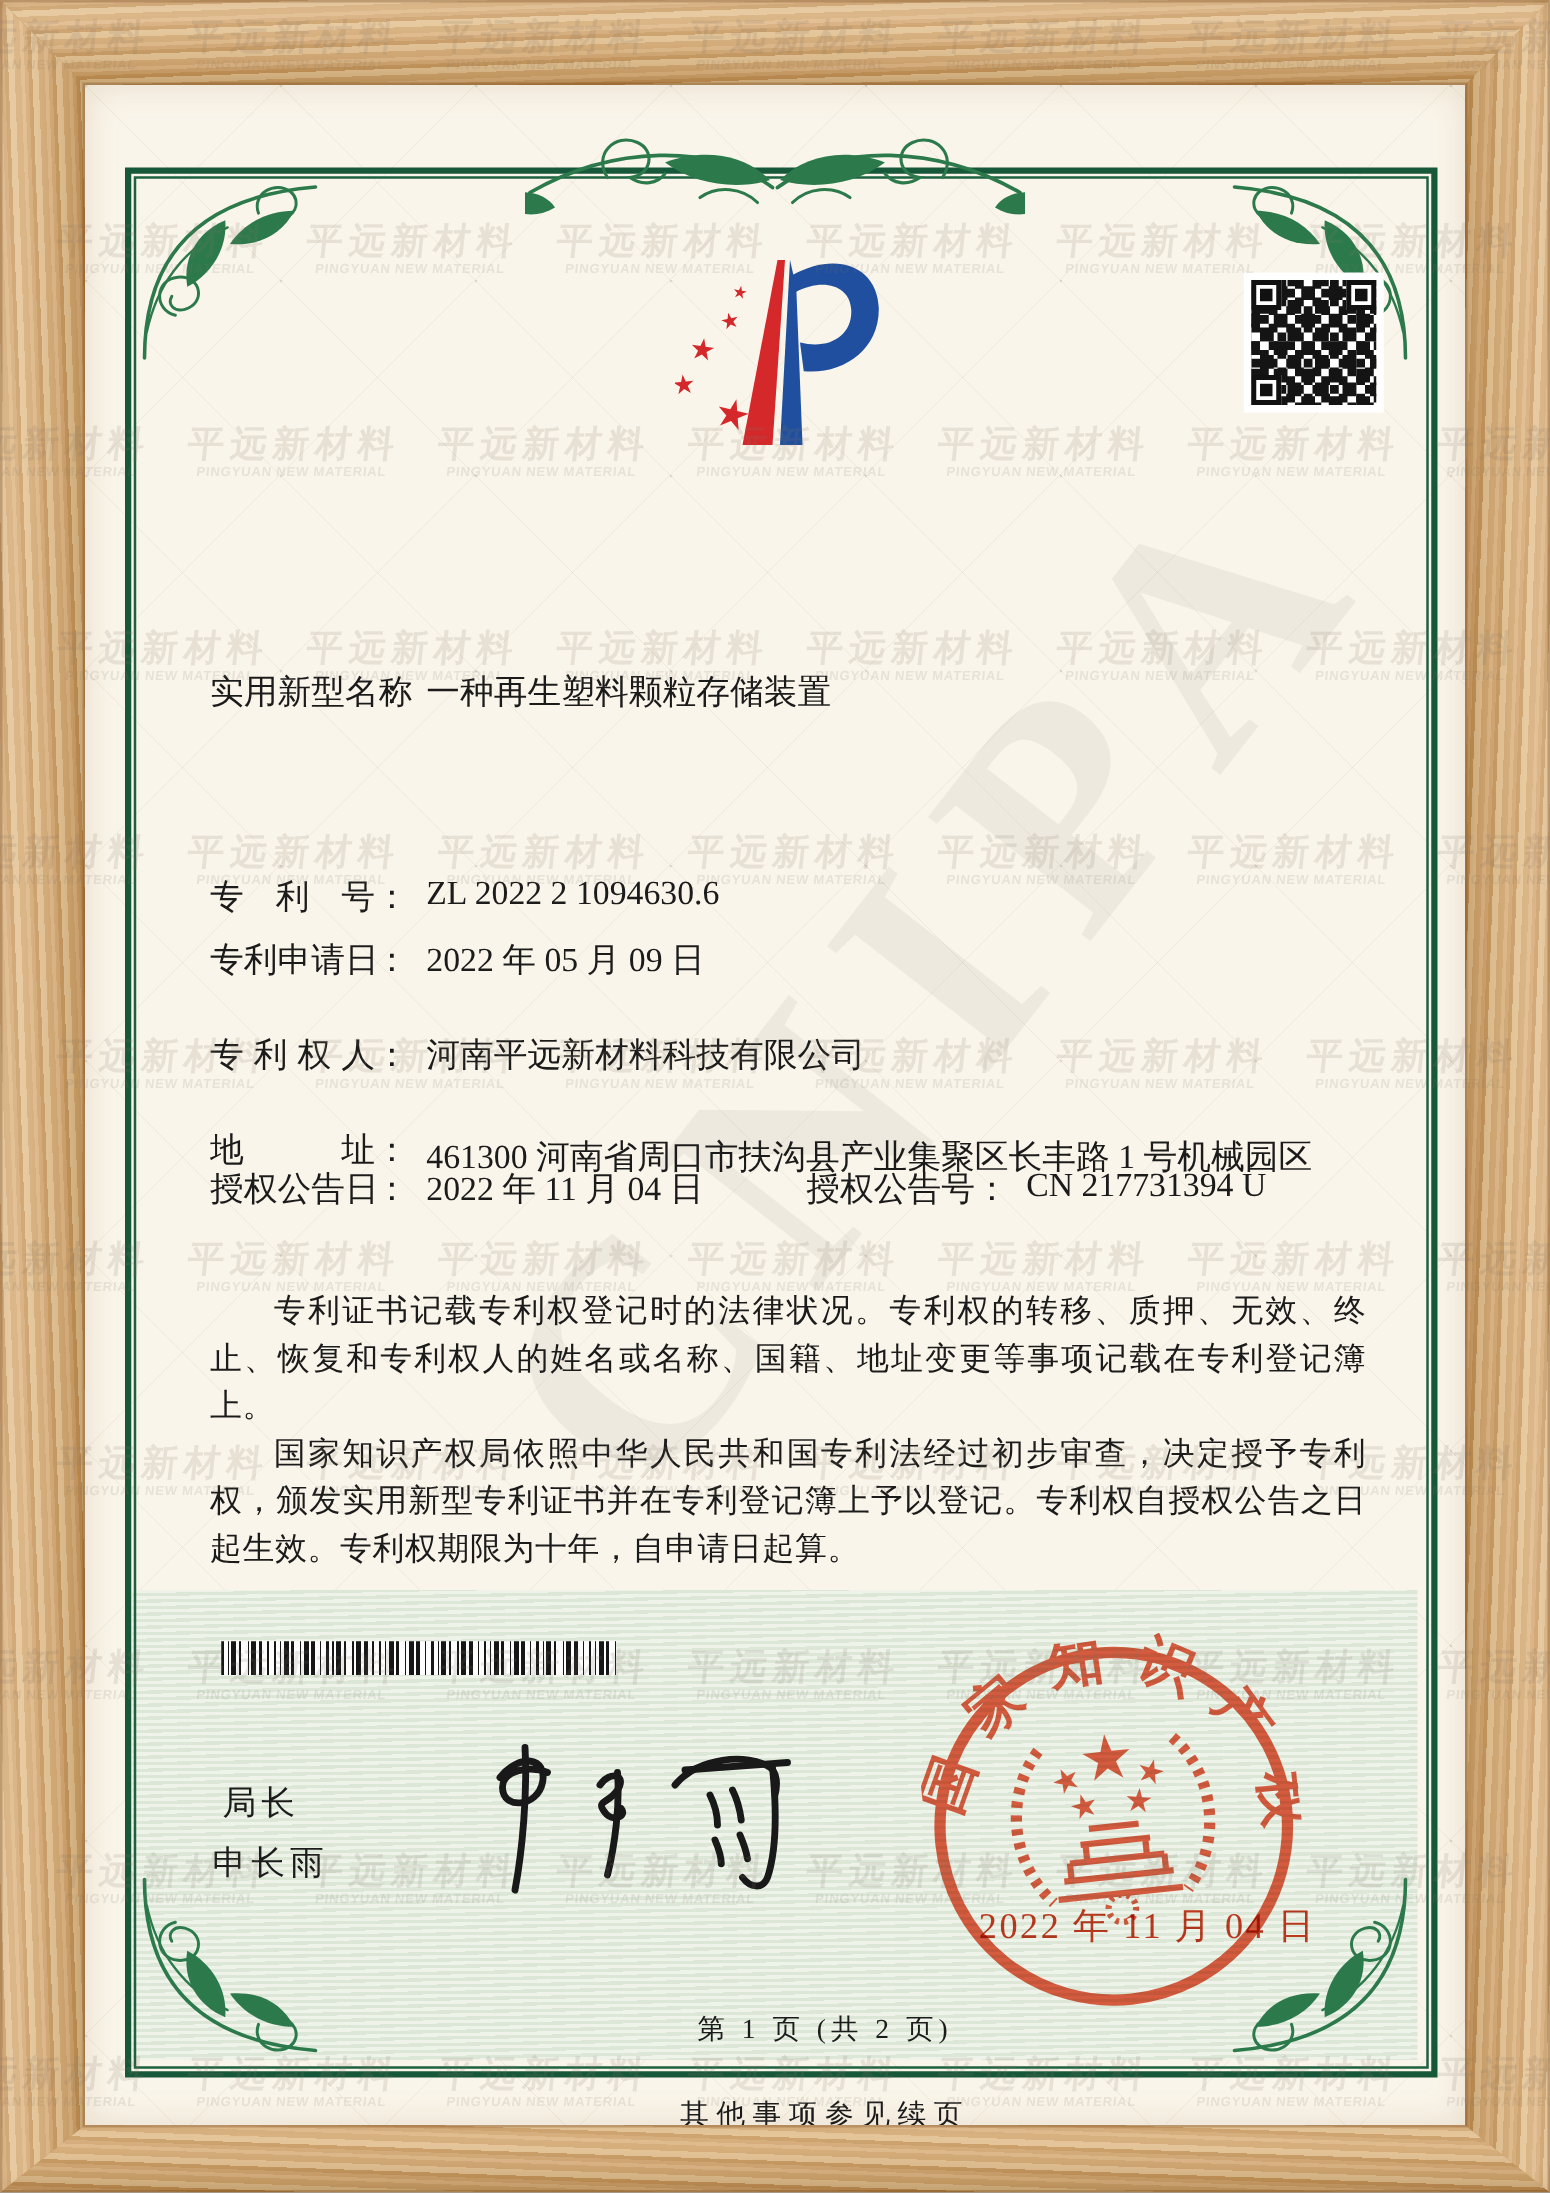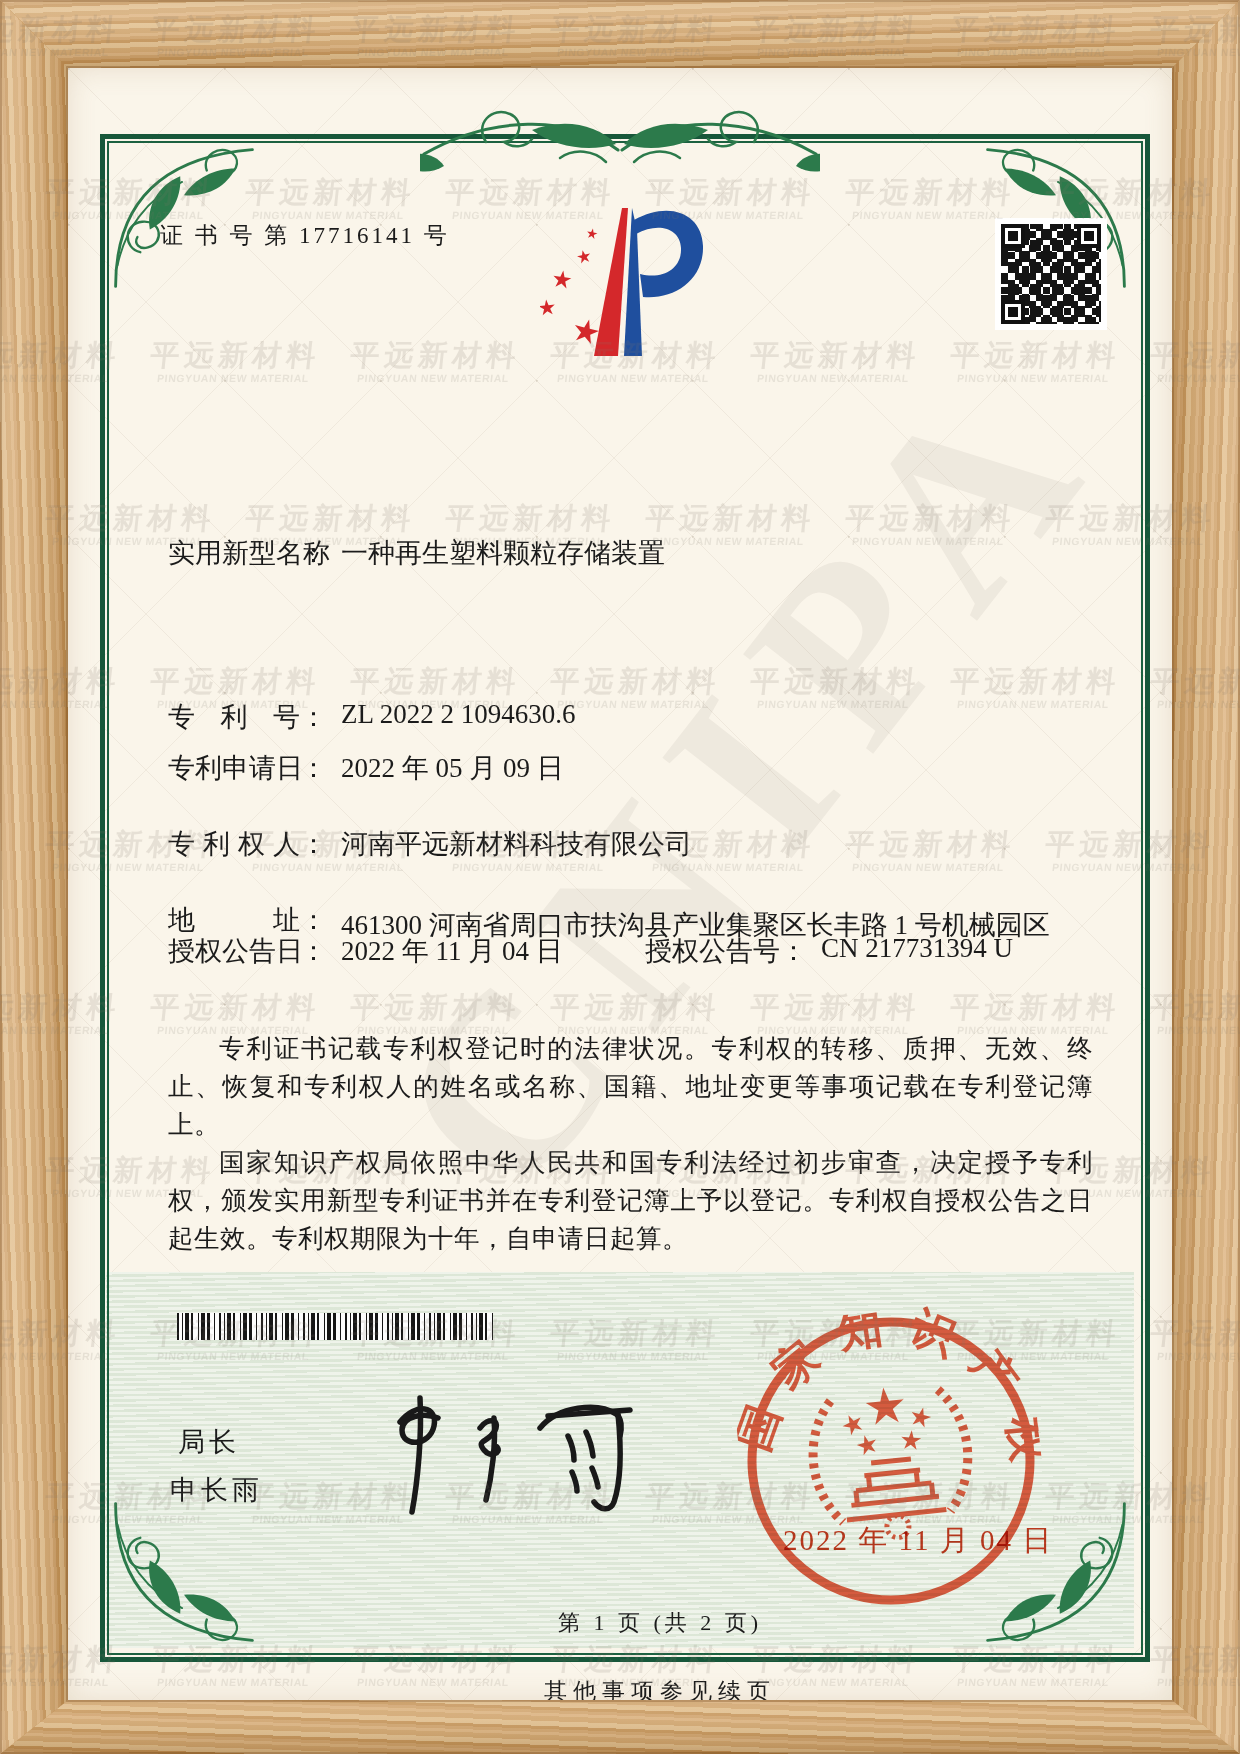--- a/index.html
+++ b/index.html
@@ -147,21 +147,20 @@
       </svg>
     <svg class="orn corner c-bl" viewBox="0 0 160 160">
         <use href="#corner-fl"></use>
       </svg>
     <svg class="orn corner c-br" viewBox="0 0 160 160">
         <use href="#corner-fl"></use>
       </svg>
 
     <div class="wm-big">CNIPA</div>
 
-    <div class="abs certno">证 书 号 第 17716141 号</div>
 
     <svg class="abs logo" viewBox="0 0 170 158">
       <polygon points="82,8 88,8 78,156 54,156" fill="#d4282b"></polygon>
       <polygon points="92,8 97,30 102,156 84,156" fill="#1f4f9e"></polygon>
       <path d="M94,20 C130,0 162,14 163,46 C164,80 134,100 103,97 L100,74 C124,80 142,68 141,48 C140,28 118,22 96,34 Z" fill="#1f4f9e"></path>
       <use href="#star5" transform="translate(52,34) scale(.55) rotate(10)" fill="#d4282b"></use>
       <use href="#star5" transform="translate(44,57) scale(.7) rotate(-12)" fill="#d4282b"></use>
       <use href="#star5" transform="translate(22,80) scale(.95) rotate(8)" fill="#d4282b"></use>
       <use href="#star5" transform="translate(7,108) scale(.85) rotate(-6)" fill="#d4282b"></use>
       <use href="#star5" transform="translate(46,132) scale(1.3) rotate(14)" fill="#d4282b"></use>

